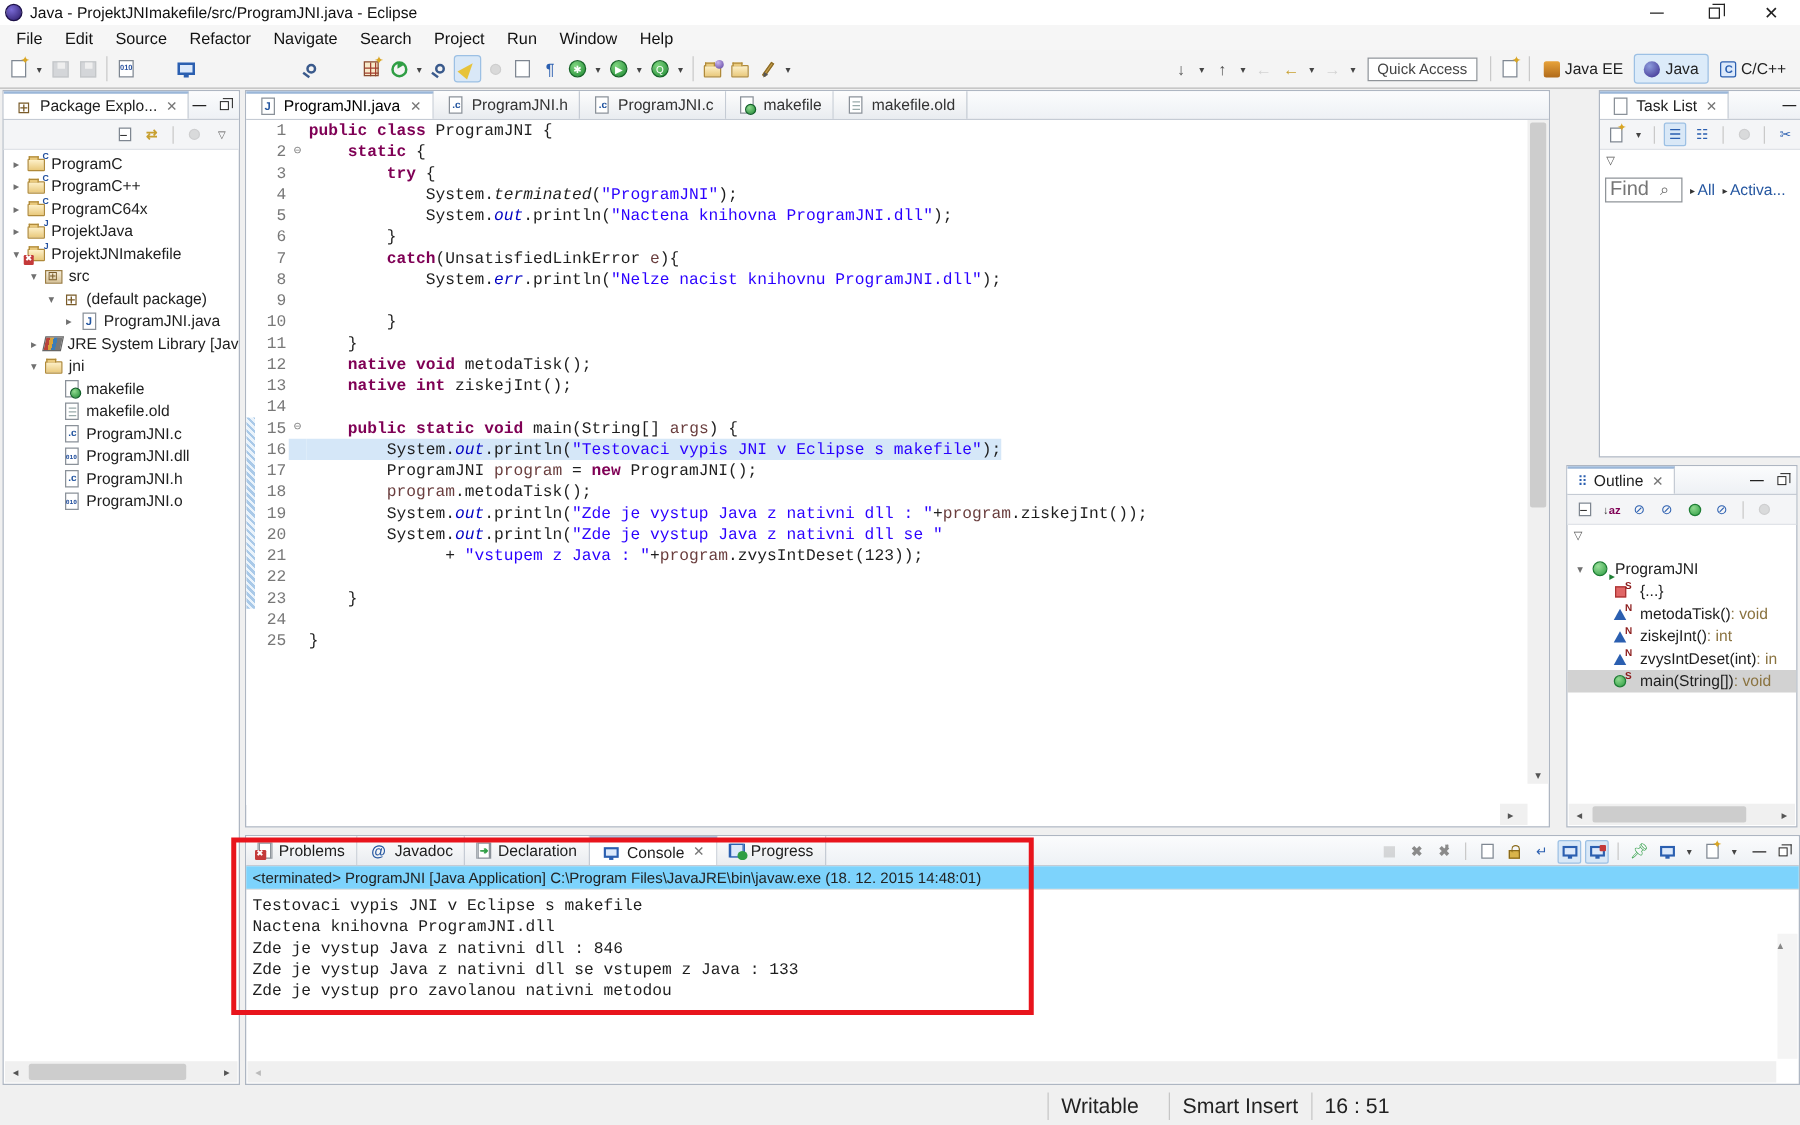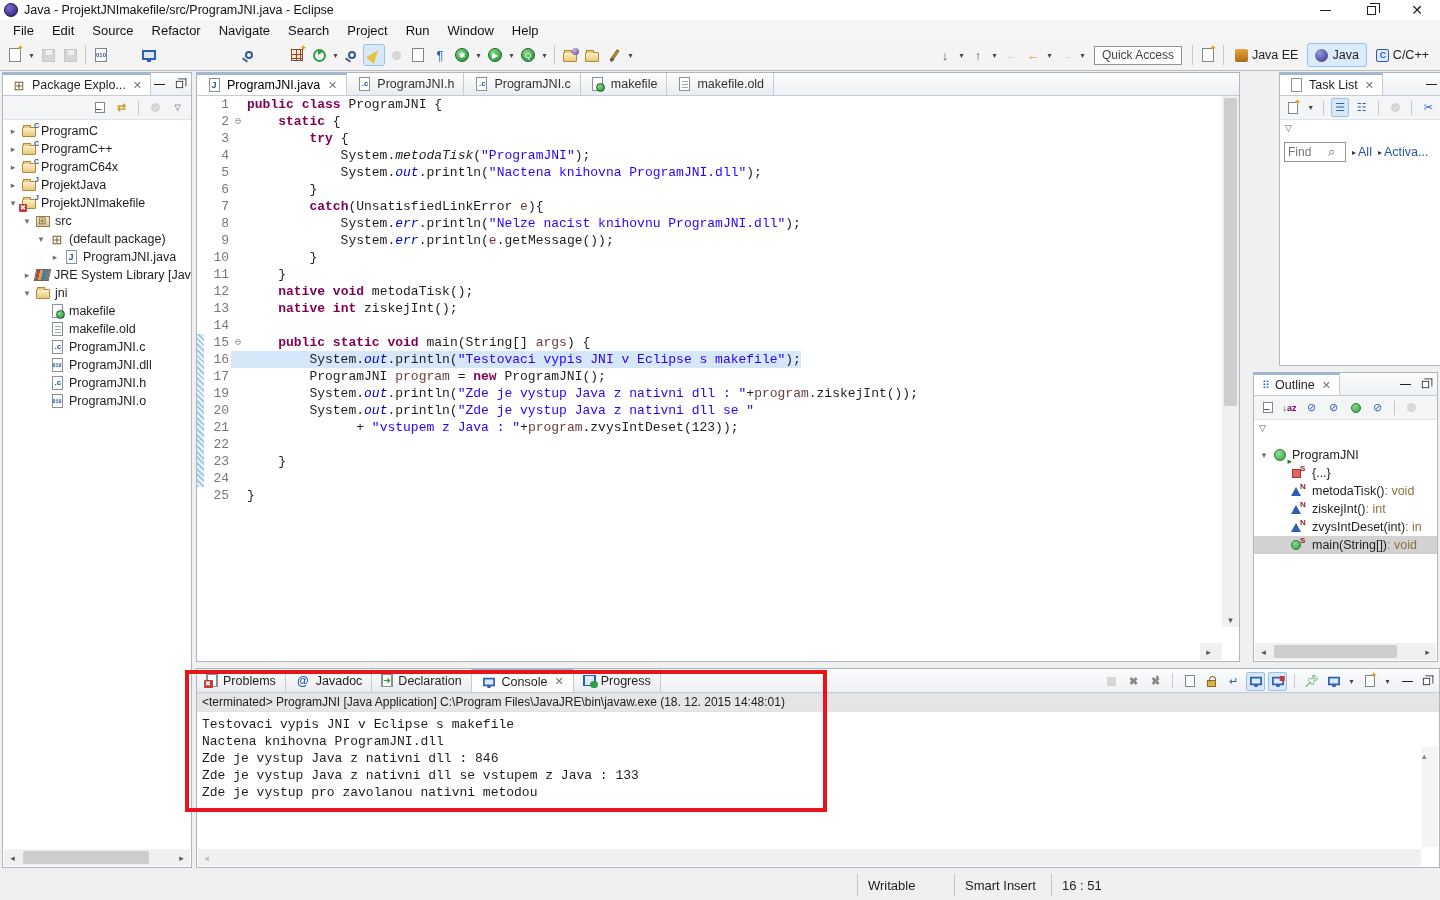--- a/index.html
+++ b/index.html
@@ -149,21 +149,21 @@
   .otype { color:#8a7340; }
 
   
   #explorer { left:2px; top:72px; width:190px; height:796px; }
   #explorer .tree { padding-top:2px; }
   
   #tasklist { left:1279px; top:72px; width:185px; height:294px; }
   .find-row { display:flex; align-items:center; gap:6px; padding:6px 4px 0 4px; }
   .find-box { width:62px; height:20px; border:1px solid #8f9499; background:#fff; display:flex;
     align-items:center; padding:0 3px; }
-  .find-box input { border:none; outline:none; width:40px; font-size:12px; color:#555;
+  .find-box input { border:none; outline:none; width:40px; font-size:16px; color:#555;
     font-family:"Liberation Sans",sans-serif; background:transparent; }
   .tl-link { color:#2456a0; font-size:12.5px; display:flex; align-items:center; gap:2px; }
   .tl-link .tri { color:#333; font-size:8px; }
   
   #outline { left:1253px; top:372px; width:185px; height:290px; }
   #outline .tree { padding-top:10px; }
   .hscroll { position:absolute; left:1px; bottom:1px; height:17px; background:#f0f0f0;
     display:flex; align-items:center; }
   .hscroll .sarr { width:17px; text-align:center; color:#555; font-size:9px; }
   .hscroll .sarr.disabled { color:#bbb; }
@@ -208,37 +208,37 @@
   #btoolbar { position:absolute; right:4px; top:0; height:24px; display:flex; align-items:center; gap:3px; }
   .ic-problems { width:12px; height:13px; background:#fff; border:1px solid #8a9199; position:relative; }
   .ic-problems::after { content:"✖"; position:absolute; left:-3px; bottom:-2px; font-size:7px; color:#fff;
     background:#c43a3a; width:8px; height:8px; line-height:8px; border-radius:1px; text-align:center; }
   .ic-javadoc { color:#2456a0; font-weight:bold; font-size:12px; }
   .ic-declaration { width:12px; height:13px; background:#fff; border:1px solid #8a9199; position:relative; }
   .ic-declaration::after { content:"➜"; position:absolute; left:1px; top:1px; font-size:8px; color:#2f9e44; }
   .ic-progress { width:13px; height:11px; background:#dce9fb; border:1px solid #2b5fb0; position:relative; }
   .ic-progress::after { content:""; position:absolute; right:-3px; bottom:-3px; width:7px; height:7px;
     border-radius:50%; background:#2f9e44; }
-  #console-header { height:19px; background:#e5e5e5; border-bottom:1px solid #e2e2e2; font-size:12px;
+  #console-header { height:19px; background:#7dd3fc; border-bottom:1px solid #e2e2e2; font-size:12px;
     color:#222; display:flex; align-items:center; padding-left:5px; white-space:pre; }
   #console-out { font:13px/17px "Liberation Mono",monospace; padding:4px 0 0 5px; white-space:pre; }
   #con-vscroll { position:absolute; right:1px; top:78px; bottom:20px; width:16px; background:#f4f4f4; }
   #con-vscroll .varr { text-align:center; color:#888; font-size:9px; }
   .lock { width:9px; height:7px; border:1px solid #8a6a1a; background:#d9b44a; position:relative; margin-top:4px; }
   .lock::before { content:""; position:absolute; left:1px; top:-5px; width:5px; height:5px;
     border:1.5px solid #8a6a1a; border-bottom:none; border-radius:4px 4px 0 0; }
   .pin { color:#2f9e44; font-size:12px; }
 
   
   #red-rect { position:absolute; left:185px; top:670px; width:642px; height:142px;
     border:4px solid #e8141c; pointer-events:none; z-index:50; }
 
   
   #statusbar { position:absolute; left:0; top:870px; width:1440px; height:30px; background:#f0f0f0;
-    display:flex; align-items:center; font-size:13px; color:#222;padding-left:19px; }
+    display:flex; align-items:center; font-size:17px; color:#222; }
   .sb-sep { width:1px; height:22px; background:#c6c6c6; }
   .sb-cell { padding:0 10px; min-width:96px; }
 </style>
 </head>
 <body>
 
 <div id="titlebar">
   <div id="app-icon"></div>
   <div class="title-text">Java - ProjektJNImakefile/src/ProgramJNI.java - Eclipse</div>
   <div id="win-controls">
@@ -560,34 +560,35 @@
         </span>
         <span>makefile.old</span>
       </div>
     </div>
   <div id="code-area">
     <div id="range-indicator" style="top: 238px; height: 153px;"></div>
     <div id="code-lines">
         <div class="cl"><span class="ln">1</span><span class="fold"></span><span class="ct"><span class="kw">public</span><span> </span><span class="kw">class</span><span> ProgramJNI {</span></span></div>
         <div class="cl"><span class="ln">2</span><span class="fold">⊖</span><span class="ct"><span>    </span><span class="kw">static</span><span> {</span></span></div>
         <div class="cl"><span class="ln">3</span><span class="fold"></span><span class="ct"><span>        </span><span class="kw">try</span><span> {</span></span></div>
-        <div class="cl"><span class="ln">4</span><span class="fold"></span><span class="ct"><span>            System.</span><span class="sm">metodaTisk</span><span>(</span><span class="st">"ProgramJNI"</span><span>);</span></span></div>
+        <div class="cl"><span class="ln">4</span><span class="fold"></span><span class="ct"><span>            System.</span><span class="sm">terminated</span><span>(</span><span class="st">"ProgramJNI"</span><span>);</span></span></div>
         <div class="cl"><span class="ln">5</span><span class="fold"></span><span class="ct"><span>            System.</span><span class="fd">out</span><span>.println(</span><span class="st">"Nactena knihovna ProgramJNI.dll"</span><span>);</span></span></div>
         <div class="cl"><span class="ln">6</span><span class="fold"></span><span class="ct"><span>        }</span></span></div>
         <div class="cl"><span class="ln">7</span><span class="fold"></span><span class="ct"><span>        </span><span class="kw">catch</span><span>(UnsatisfiedLinkError </span><span class="pr">e</span><span>){</span></span></div>
         <div class="cl"><span class="ln">8</span><span class="fold"></span><span class="ct"><span>            System.</span><span class="fd">err</span><span>.println(</span><span class="st">"Nelze nacist knihovnu ProgramJNI.dll"</span><span>);</span></span></div>
-        <div class="cl"><span class="ln">9</span><span class="fold"></span><span class="ct"><span>            System.</span><span class="fd">err</span><span>.println(</span><span class="pr">e</span><span>.getMessage());</span></span></div>
+        <div class="cl"><span class="ln">9</span><span class="fold"></span></div>
         <div class="cl"><span class="ln">10</span><span class="fold"></span><span class="ct"><span>        }</span></span></div>
         <div class="cl"><span class="ln">11</span><span class="fold"></span><span class="ct"><span>    }</span></span></div>
         <div class="cl"><span class="ln">12</span><span class="fold"></span><span class="ct"><span>    </span><span class="kw">native</span><span> </span><span class="kw">void</span><span> metodaTisk();</span></span></div>
         <div class="cl"><span class="ln">13</span><span class="fold"></span><span class="ct"><span>    </span><span class="kw">native</span><span> </span><span class="kw">int</span><span> ziskejInt();</span></span></div>
         <div class="cl"><span class="ln">14</span><span class="fold"></span></div>
         <div class="cl"><span class="ln">15</span><span class="fold">⊖</span><span class="ct"><span>    </span><span class="kw">public</span><span> </span><span class="kw">static</span><span> </span><span class="kw">void</span><span> main(String[] </span><span class="pr">args</span><span>) {</span></span></div>
         <div class="cl cur"><span class="ln">16</span><span class="fold"></span><span class="ct"><span>        System.</span><span class="fd">out</span><span>.println(</span><span class="st">"Testovaci vypis JNI v Eclipse s makefile"</span><span>);</span></span></div>
         <div class="cl"><span class="ln">17</span><span class="fold"></span><span class="ct"><span>        ProgramJNI </span><span class="pr">program</span><span> = </span><span class="kw">new</span><span> ProgramJNI();</span></span></div>
+        <div class="cl"><span class="ln">18</span><span class="fold"></span><span class="ct"><span>        </span><span class="pr">program</span><span>.metodaTisk();</span></span></div>
         <div class="cl"><span class="ln">19</span><span class="fold"></span><span class="ct"><span>        System.</span><span class="fd">out</span><span>.println(</span><span class="st">"Zde je vystup Java z nativni dll : "</span><span>+</span><span class="pr">program</span><span>.ziskejInt());</span></span></div>
         <div class="cl"><span class="ln">20</span><span class="fold"></span><span class="ct"><span>        System.</span><span class="fd">out</span><span>.println(</span><span class="st">"Zde je vystup Java z nativni dll se "</span></span></div>
         <div class="cl"><span class="ln">21</span><span class="fold"></span><span class="ct"><span>              + </span><span class="st">"vstupem z Java : "</span><span>+</span><span class="pr">program</span><span>.zvysIntDeset(123));</span></span></div>
         <div class="cl"><span class="ln">22</span><span class="fold"></span><span class="ct"></span></div>
         <div class="cl"><span class="ln">23</span><span class="fold"></span><span class="ct"><span>    }</span></span></div>
         <div class="cl"><span class="ln">24</span><span class="fold"></span><span class="ct"></span></div>
         <div class="cl"><span class="ln">25</span><span class="fold"></span><span class="ct"><span>}</span></span></div>
       </div>
   </div>
   <div id="ed-vscroll">

